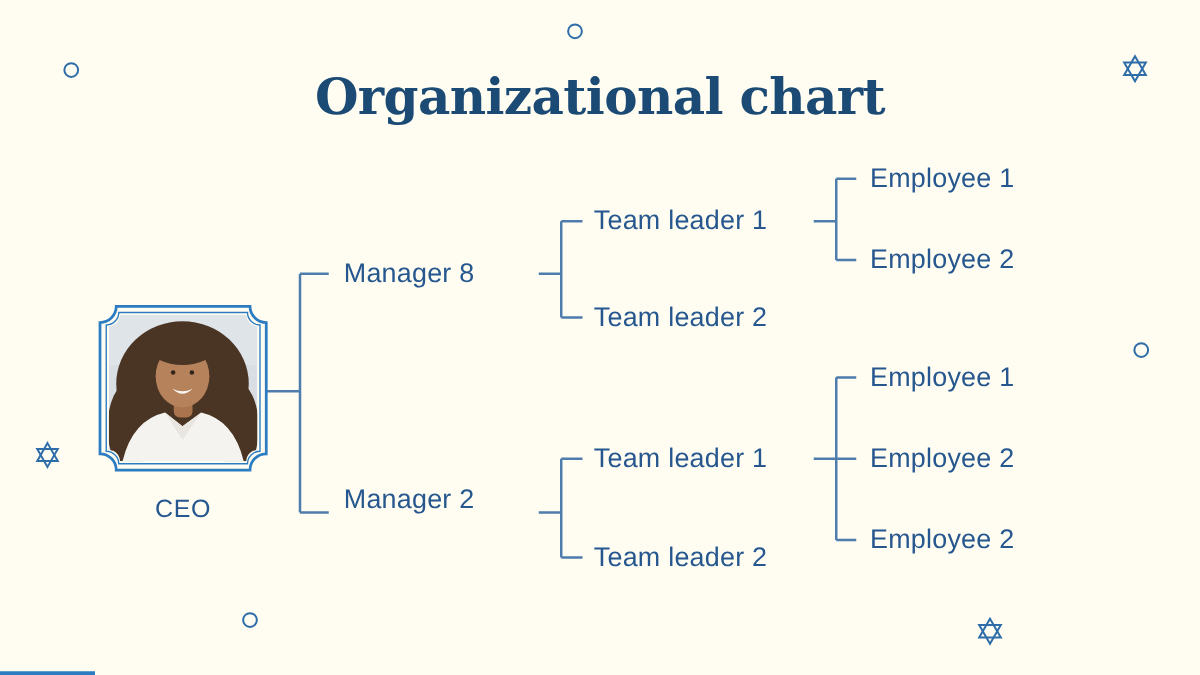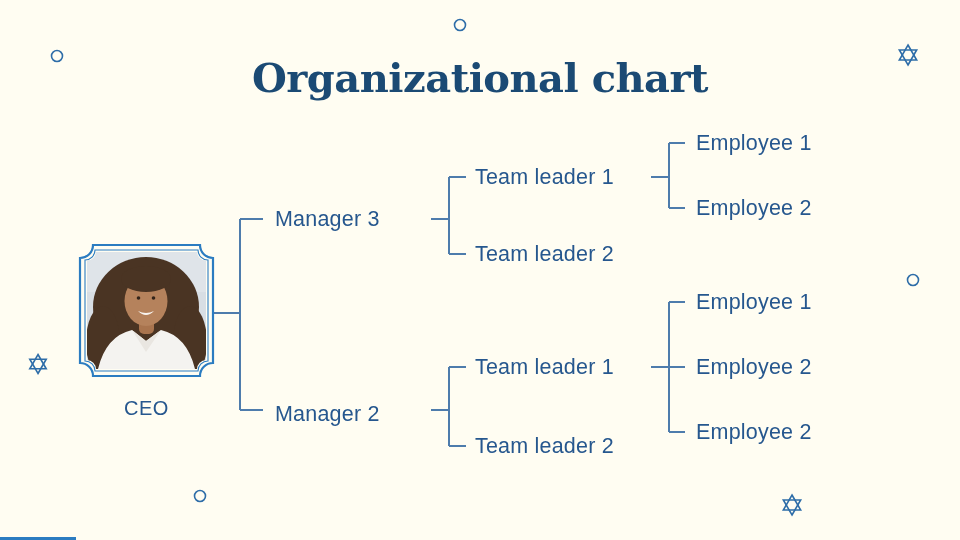--- a/index.html
+++ b/index.html
@@ -147,22 +147,22 @@
       </g>
       <path class="frame-outer" d="M 93 245 H 200 A 13 13 0 0 0 213 258 V 363 A 13 13 0 0 0 200 376 H 93 A 13 13 0 0 0 80 363 V 258 A 13 13 0 0 0 93 245 Z"></path>
       <path class="frame-inner" d="M 95 250 H 198 A 10 10 0 0 0 208 260 V 361 A 10 10 0 0 0 198 371 H 95 A 10 10 0 0 0 85 361 V 260 A 10 10 0 0 0 95 250 Z"></path>
     </g>
 
     <rect class="accent-bar" x="0" y="537" width="76" height="3"></rect>
   </svg>
 
   <div class="ceo-label">CEO</div>
 
-  <div class="node-label" style="left:275px; top:219px;">Manager 3</div>
-  <div class="node-label" style="left:275px; top:414px;">Manager 2</div>
+  <div class="node-label" style="left:275px; top:219px;">Manager 8</div>
+  <div class="node-label" style="left:275px; top:400px;">Manager 2</div>
 
   <div class="node-label" style="left:475px; top:177px;">Team leader 1</div>
   <div class="node-label" style="left:475px; top:254px;">Team leader 2</div>
 
   <div class="node-label" style="left:696px; top:143px;">Employee 1</div>
   <div class="node-label" style="left:696px; top:208px;">Employee 2</div>
 
   <div class="node-label" style="left:475px; top:367px;">Team leader 1</div>
   <div class="node-label" style="left:475px; top:446px;">Team leader 2</div>
 

